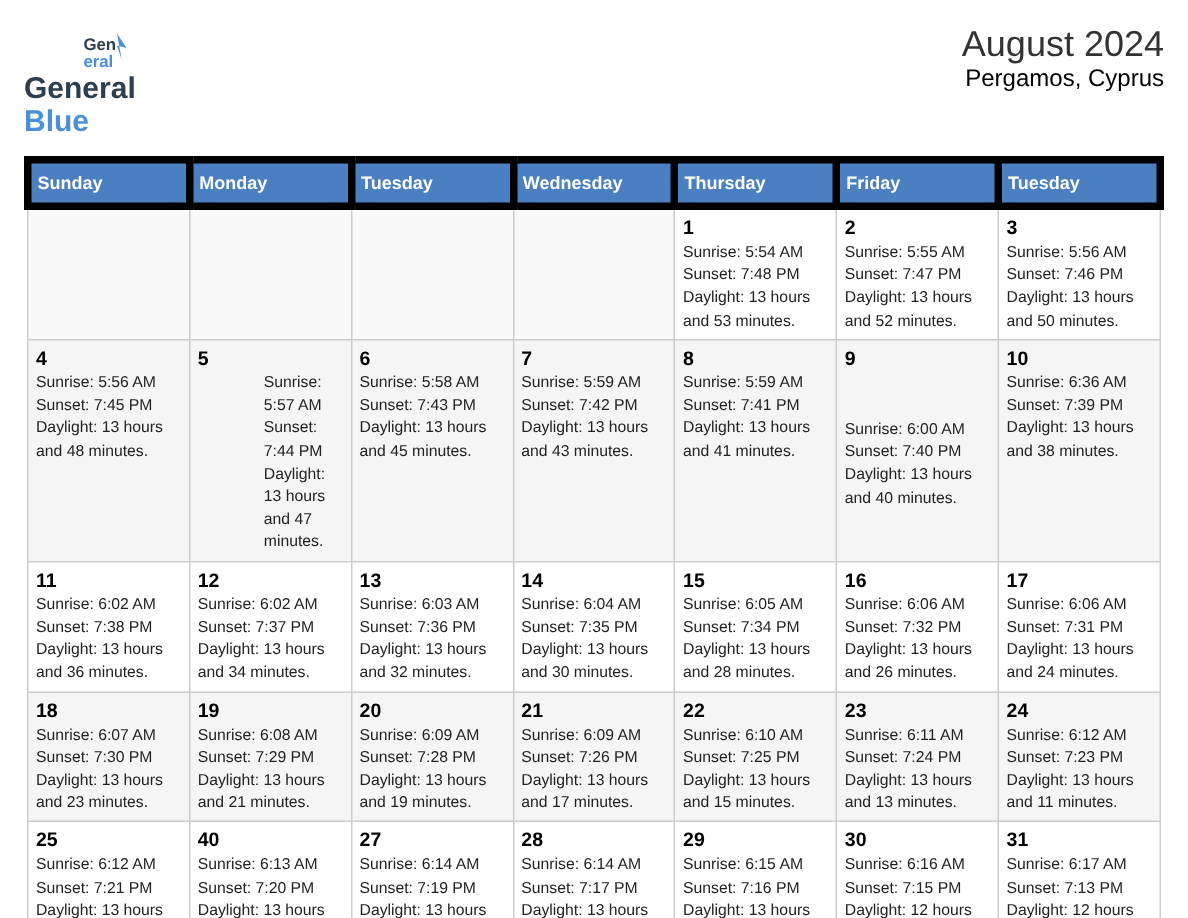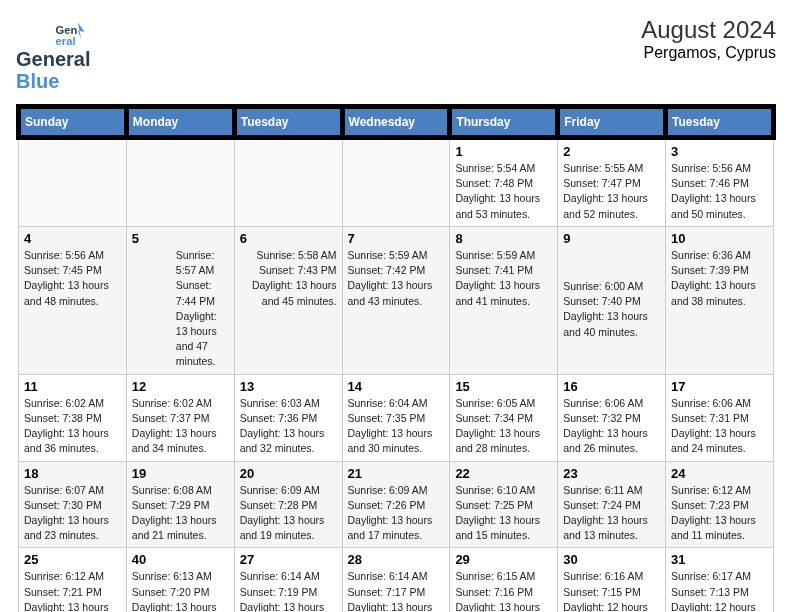--- a/index.html
+++ b/index.html
@@ -153,21 +153,21 @@
         </td>
         <td>
           <span class="day-num">5</span>
           <div class="cell-content" style="white-space: pre-line; margin-left: 44px;">Sunrise: 5:57 AM
 Sunset: 7:44 PM
 Daylight: 13 hours
 and 47 minutes.</div>
         </td>
         <td>
           <span class="day-num">6</span>
-          <div class="cell-content" style="white-space: pre-line; text-align: right;">Sunrise: 5:58 AM
+          <div class="cell-content" style="white-space: pre-line;">Sunrise: 5:58 AM
 Sunset: 7:43 PM
 Daylight: 13 hours
 and 45 minutes.</div>
         </td>
         <td>
           <span class="day-num">7</span>
           <div class="cell-content" style="white-space: pre-line;">Sunrise: 5:59 AM
 Sunset: 7:42 PM
 Daylight: 13 hours
 and 43 minutes.</div>

